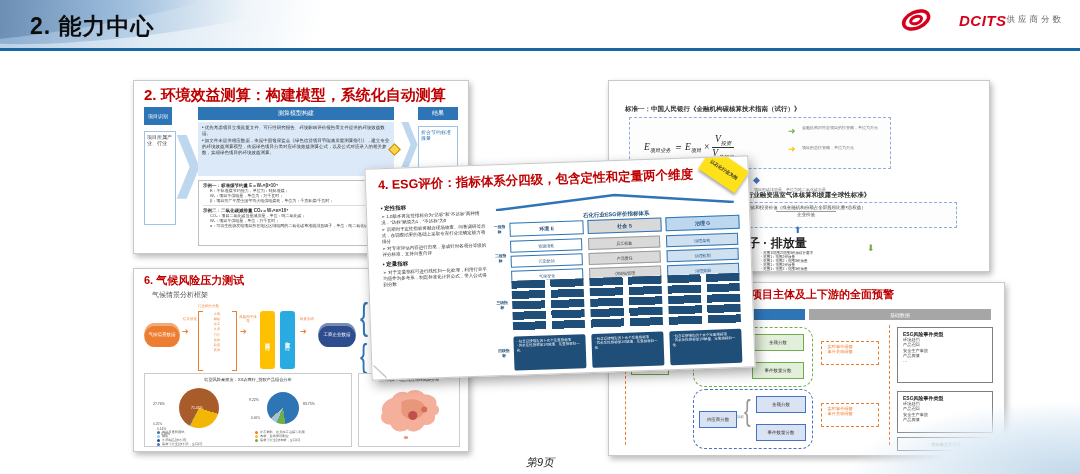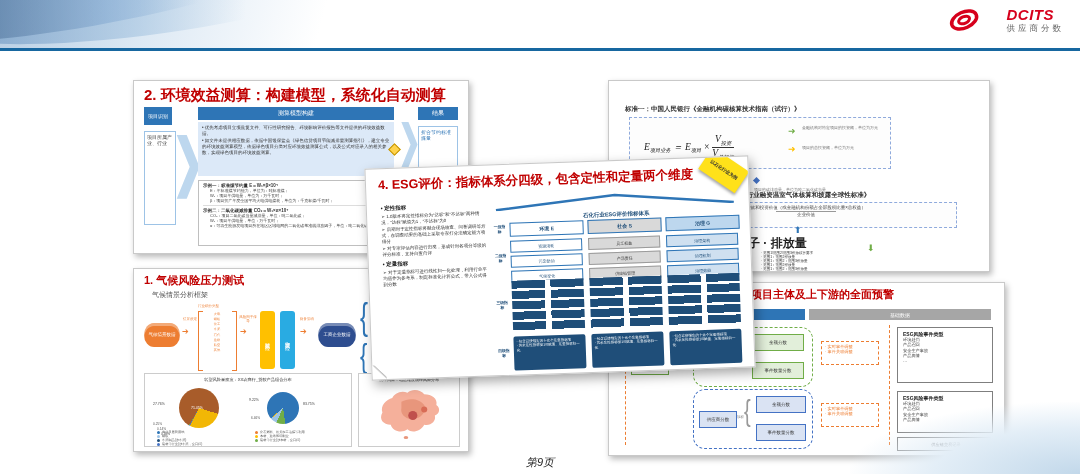--- a/index.html
+++ b/index.html
@@ -7,21 +7,21 @@
   
   .hdr{position:absolute;top:0;left:0;width:100%;height:48px;
        background:linear-gradient(105deg,#b9cfe4 0%,#dde9f4 14%,#ffffff 30%);}
   .sw1{position:absolute;top:-34px;left:-70px;width:420px;height:70px;border-radius:50%;
        background:linear-gradient(100deg,#4a7bb0,#9fc0de 50%,transparent 75%);transform:rotate(-7deg);opacity:.55;}
   .sw2{position:absolute;top:-20px;left:-90px;width:360px;height:46px;border-radius:50%;
        background:linear-gradient(100deg,#16365c,#7aa3cf 55%,transparent 80%);transform:rotate(-10deg);opacity:.45;}
   .rule{position:absolute;top:48px;left:0;width:100%;height:3px;background:#1767a0;}
   .ptitle{position:absolute;left:30px;top:11px;font-size:23px;font-weight:bold;color:#0d0d0d;letter-spacing:1px;}
   .logo{position:absolute;right:16px;top:5px;display:flex;align-items:center;gap:4px;}
-  .logo-txt{display:flex;flex-direction:column;line-height:1;margin-left:20px;}
+  .logo-txt{display:flex;flex-direction:row;line-height:1;margin-left:20px;}
   .logo-name{font-size:15px;font-weight:bold;font-style:italic;color:#d6001c;letter-spacing:.5px;}
   .logo-sub{font-size:8.5px;color:#666;letter-spacing:3px;margin-top:2px;}
   
   .card{position:absolute;background:#fff;border:1px solid #c9c9c9;box-shadow:2px 3px 6px rgba(0,0,0,.28);overflow:hidden;}
   .ct{color:#c00000;font-weight:bold;white-space:nowrap;}
   .abs{position:absolute;}
   .flexc{display:flex;align-items:center;justify-content:center;text-align:center;}
   .bluebar{background:#2e75b6;color:#fff;}
   .t11{font-size:11px;}.t10{font-size:15px;}.t7{font-size:7px;}.t65{font-size:6.5px;}
   .t6{font-size:6px;}.t55{font-size:5.5px;}.t5{font-size:5px;}.t45{font-size:4.5px;}
@@ -60,20 +60,21 @@
 </style>
 </head>
 <body>
 
 <div id="page">
 
   <div class="hdr">
     <div class="sw1"></div>
     <div class="sw2"></div>
   </div>
+  <div class="ptitle">2. 能力中心</div>
   <div class="logo">
     <svg width="36" height="30" viewBox="0 0 40 34">
       <ellipse cx="19" cy="17" rx="15" ry="9" fill="none" stroke="#d6001c" stroke-width="4" transform="rotate(-24 19 17)"></ellipse>
       <ellipse cx="19" cy="17" rx="6.5" ry="3.8" fill="none" stroke="#d6001c" stroke-width="3.4" transform="rotate(-24 19 17)"></ellipse>
     </svg>
     <div class="logo-txt">
       <span class="logo-name">DCITS</span>
       <span class="logo-sub">供应商分数</span>
     </div>
   </div>
@@ -145,21 +146,21 @@
     <div class="abs" style="left:152px;top:170px;width:210px;">
       <div class="t35" style="color:#333;line-height:1.15;"><span>· </span><span>范围1/范围2/范围3排放核算要求</span></div>
       <div class="t35" style="color:#333;line-height:1.15;"><span>· </span><span>范围1＋范围2排放量</span></div>
       <div class="t35" style="color:#333;line-height:1.15;"><span>· </span><span>范围1＋范围2＋范围3排放量</span></div>
       <div class="t35" style="color:#333;line-height:1.15;"><span>· </span><span>范围1＋范围2排放量</span></div>
       <div class="t35" style="color:#333;line-height:1.15;"><span>· </span><span>范围1＋范围2＋范围3排放量</span></div>
     </div>
   </div>
 
   <div class="card" style="left:133px;top:268px;width:334px;height:182px;">
-    <div class="abs ct t11" style="left:10px;top:4px;">1. 气候风险压力测试</div>
+    <div class="abs ct t11" style="left:10px;top:4px;">6. 气候风险压力测试</div>
     <div class="abs t7" style="left:18px;top:21px;color:#555;">气候情景分析框架</div>
 
     <div class="abs cyl flexc t45 lh" style="left:10px;top:54px;width:36px;height:24px;background:#ed7d31;color:#fff;">气候情景数据</div>
     <div class="abs t35" style="left:46px;top:48px;width:20px;color:#ed7d31;text-align:center;">情景设定</div>
     <div class="abs" style="left:48px;top:58px;font-size:8px;color:#ed7d31;">➔</div>
     <div class="abs t35" style="left:64px;top:35px;color:#ed7d31;white-space:nowrap;">行业细分类型</div>
     <div class="abs" style="left:64px;top:42px;width:4px;height:58px;border-left:1.5px solid #ed7d31;border-top:1.5px solid #ed7d31;border-bottom:1.5px solid #ed7d31;"></div>
     <div class="abs" style="left:70px;top:43px;width:26px;text-align:center;">
       <div class="t32" style="color:#ed7d31;line-height:1.6;">火电</div>
       <div class="t32" style="color:#ed7d31;line-height:1.6;">钢铁</div>

